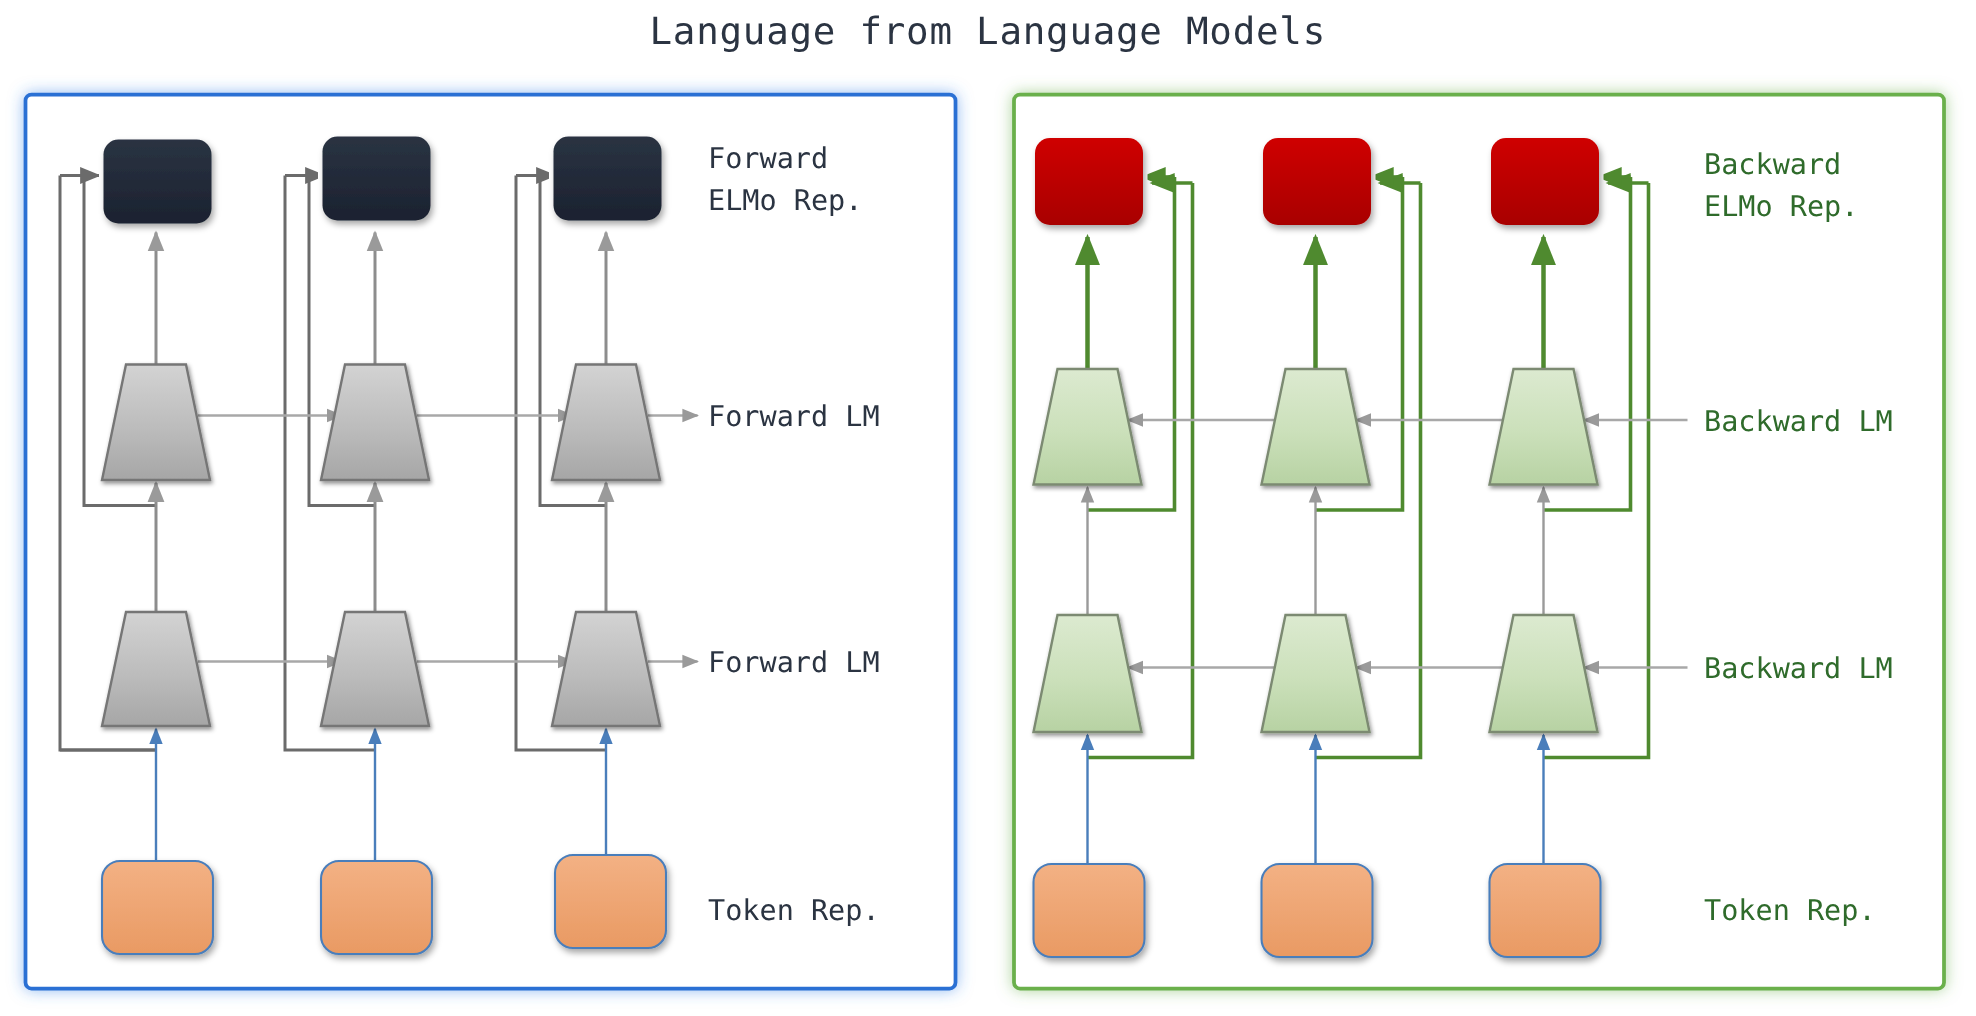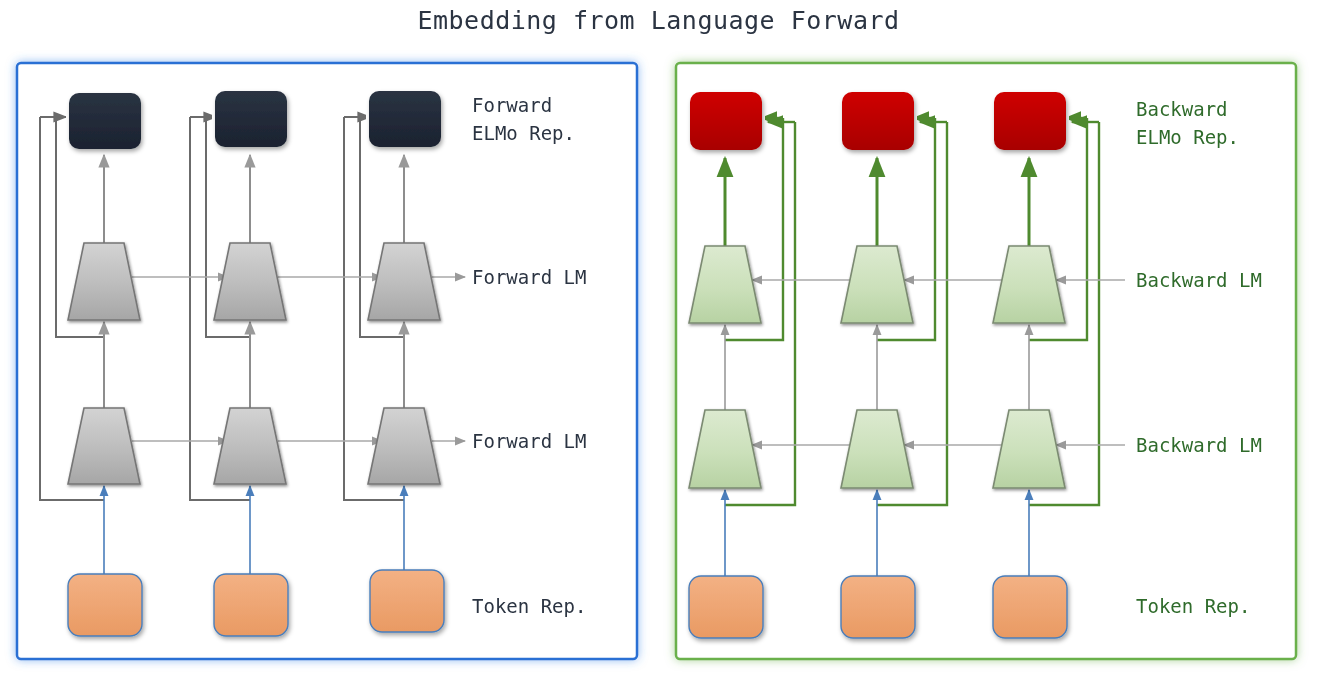--- a/index.html
+++ b/index.html
@@ -14,21 +14,21 @@
   svg#diagram{position:absolute;left:0;top:0;width:1317px;height:677px;}
   .lbl{font-family:"DejaVu Sans Mono","Liberation Mono",monospace;font-size:19px;}
   .lbl-left{fill:#2b3442;}
   .lbl-right{fill:#2f6b2b;}
 </style>
 </head>
 <body>
 
 <div id="stage">
 
-  <div id="title">Embedding from Language Forward</div>
+  <div id="title">Language from Language Models</div>
 
   <svg id="diagram" viewBox="0 0 1317 677">
     <defs>
       <linearGradient id="gradNavy" x1="0" y1="0" x2="0" y2="1">
         <stop offset="0%" stop-color="#2a3342"></stop>
         <stop offset="100%" stop-color="#1b2230"></stop>
       </linearGradient>
       <linearGradient id="gradRed" x1="0" y1="0" x2="0" y2="1">
         <stop offset="0%" stop-color="#cf0505"></stop>
         <stop offset="100%" stop-color="#a80000"></stop>

